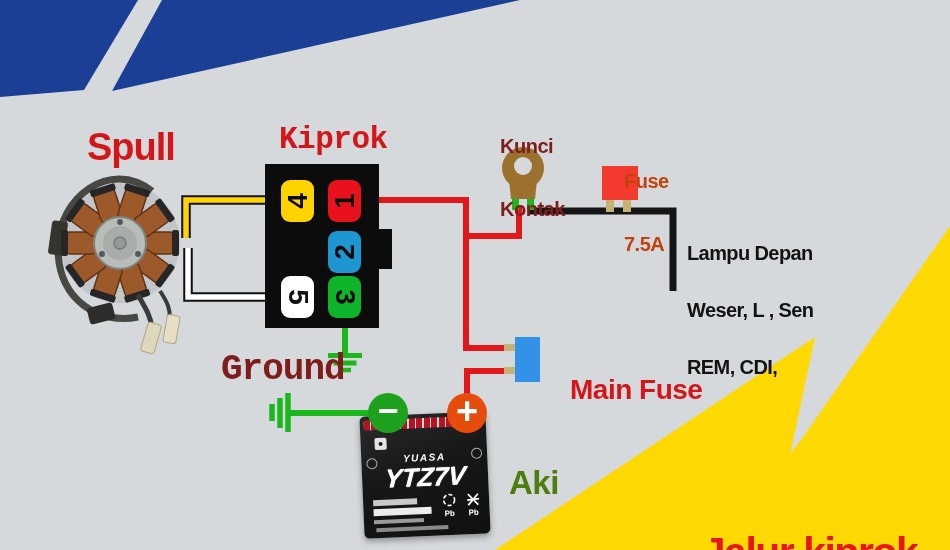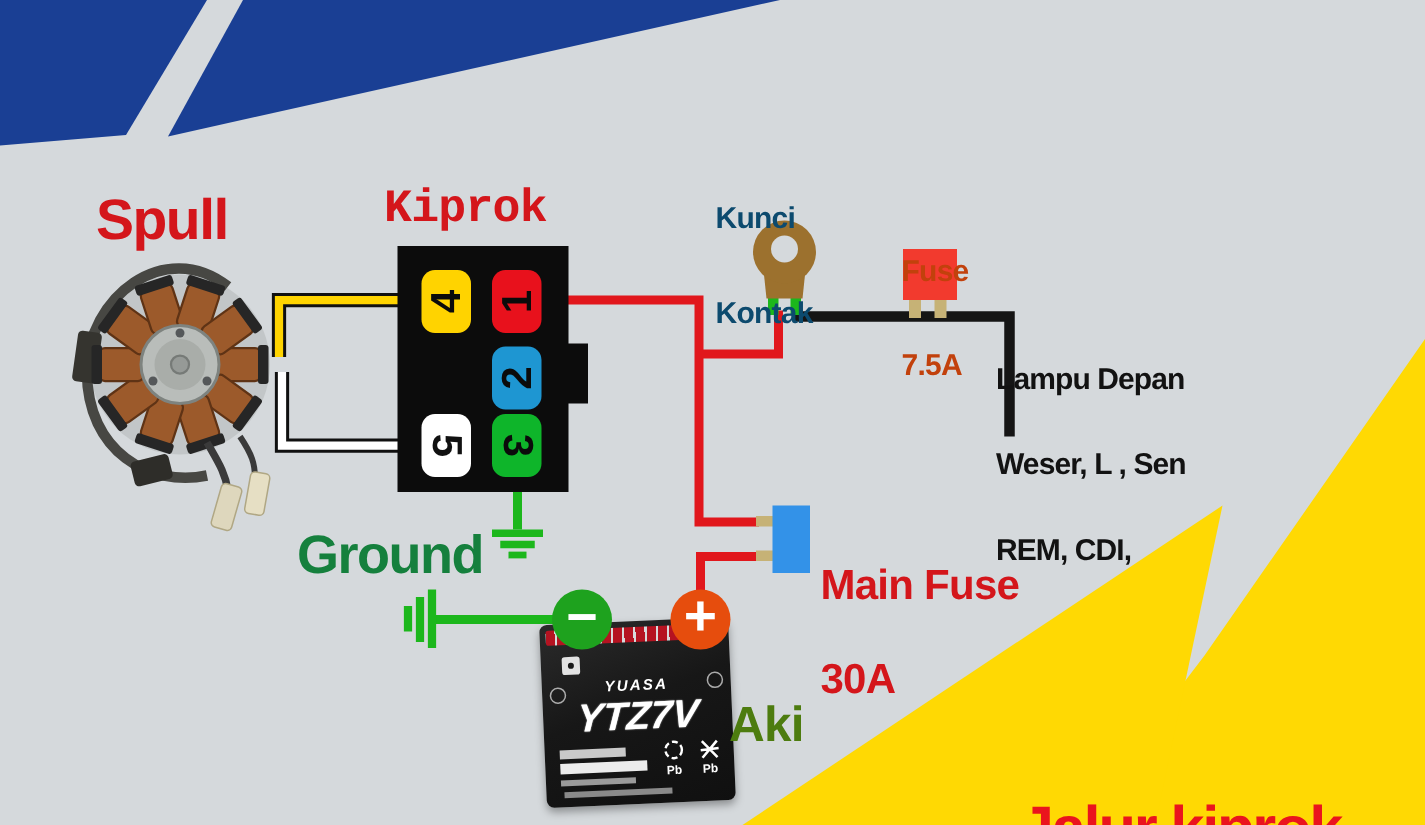--- a/index.html
+++ b/index.html
@@ -2,21 +2,21 @@
 <html><head>
 <meta charset="utf-8">
 <style>
   html,body{margin:0;padding:0;}
   .stage{
     position:relative;width:950px;height:550px;overflow:hidden;
     background:#d5d9dc;
     font-family:"Liberation Sans","DejaVu Sans",sans-serif;
   }
   .stage svg.layer{position:absolute;left:0;top:0;z-index:1;}
-  .lbl{position:absolute;z-index:3;font-weight:900;white-space:pre;line-height:1.02;}
+  .lbl{position:absolute;z-index:3;font-weight:900;white-space:pre;line-height:1.02;margin-left:23px;}
   .lbl-spull{left:64px;top:128px;font-size:38px;letter-spacing:-1px;}
   .lbl-kiprok{left:256px;top:124px;font-size:31px;letter-spacing:-0.5px;font-family:Liberation Mono, monospace;}
   .lbl-kunci{left:477px;top:94px;font-size:20px;line-height:21px;letter-spacing:-0.5px;}
   .lbl-fuse75{left:601px;top:129px;font-size:20px;line-height:21px;letter-spacing:-0.5px;}
   .lbl-load{left:664px;top:206px;font-size:20px;line-height:19px;letter-spacing:-0.6px;}
   .lbl-mainfuse{left:547px;top:337px;font-size:28px;line-height:21px;letter-spacing:-0.5px;}
   .lbl-ground{left:198px;top:352px;font-size:36px;letter-spacing:-1px;}
   .lbl-aki{left:486px;top:466px;font-size:33px;letter-spacing:-0.5px;}
   .lbl-slogan{left:612px;top:445px;width:350px;text-align:center;font-size:41px;line-height:43px;letter-spacing:-1.5px;}
 
@@ -224,37 +224,36 @@
 
   <div class="terminal term-minus" style="background: rgb(30, 162, 30);">
       <b>−</b>
     </div>
   <div class="terminal term-plus" style="background: rgb(230, 77, 13);">
       <b>+</b>
     </div>
 
   <div class="lbl lbl-spull" style="color: rgb(212, 22, 27);">Spull</div>
   <div class="lbl lbl-kiprok" style="color: rgb(212, 22, 27);">Kiprok</div>
-  <div class="lbl lbl-kunci" style="color: #0c4a6e;">
+  <div class="lbl lbl-kunci" style="color: #7f1d1d;">
     <div>Kunci</div>
     <div>Kontak</div>
   </div>
   <div class="lbl lbl-fuse75" style="color: #c2410c;">
     <div>Fuse</div>
     <div>7.5A</div>
   </div>
   <div class="lbl lbl-load" style="color: rgb(18, 18, 18);">
     <div>Lampu Depan</div>
     <div>Weser, L , Sen</div>
     <div>REM, CDI,</div>
   </div>
   <div class="lbl lbl-mainfuse" style="color: rgb(212, 22, 27);">
     <div>Main Fuse</div>
-    <div>30A</div>
-  </div>
-  <div class="lbl lbl-ground" style="color: #15803d;">Ground</div>
+  </div>
+  <div class="lbl lbl-ground" style="color: #7f1d1d; font-family: Liberation Mono, monospace;">Ground</div>
   <div class="lbl lbl-aki" style="color: #4d7c0f;">Aki</div>
   <div class="lbl lbl-slogan" style="color: rgb(234, 20, 29);">
     <div>Jalur kiprok</div>
     
   </div>
 
 </div>
 
 </body></html>

